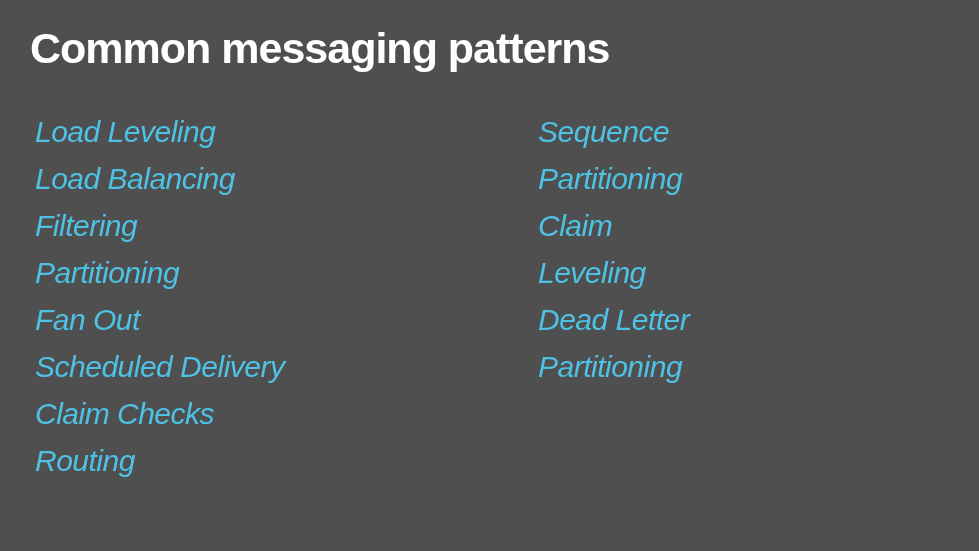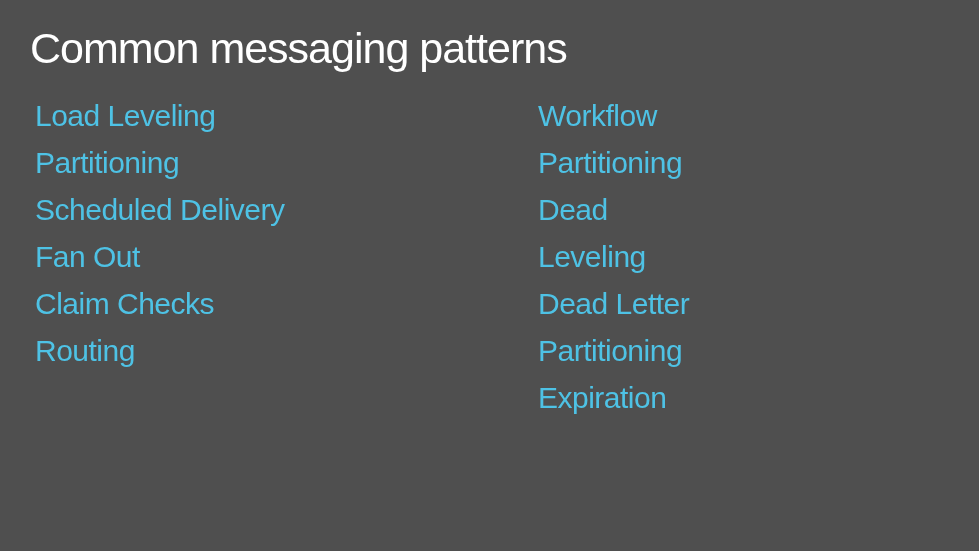--- a/index.html
+++ b/index.html
@@ -21,31 +21,32 @@
     position: relative;
     width: 979px;
     height: 551px;
     background: var(--bg);
   }
   .slide-title {
     position: absolute;
     left: 30px;
     top: 24px;
     font-size: 43px;
-    font-weight: 400;
+    font-weight: 700;
     letter-spacing: -1px;
     color: var(--title);
     white-space: nowrap;
   }
   .columns {
     position: absolute;
     left: 35px;
-    top: 92px;
+    top: 108px;
     width: 910px;
     display: flex;
+    font-style: italic;
   }
   .col {
     display: flex;
     flex-direction: column;
   }
   .col-left  { width: 503px; }
   .col-right { width: 400px; }
   .pattern-item {
     height: 47px;
     line-height: 47px;
@@ -60,31 +61,32 @@
 <body>
 
 <div class="slide">
 
   <h1 class="slide-title">Common messaging patterns</h1>
 
   <div class="columns">
 
     <div class="col col-left">
       <div class="pattern-item">Load Leveling</div>
+      <div class="pattern-item">Load Balancing</div>
+      <div class="pattern-item">Filtering</div>
       <div class="pattern-item">Partitioning</div>
+      <div class="pattern-item">Fan Out</div>
       <div class="pattern-item">Scheduled Delivery</div>
-      <div class="pattern-item">Fan Out</div>
       <div class="pattern-item">Claim Checks</div>
       <div class="pattern-item">Routing</div>
     </div>
 
     <div class="col col-right">
-      <div class="pattern-item">Workflow</div>
+      <div class="pattern-item">Sequence</div>
       <div class="pattern-item">Partitioning</div>
-      <div class="pattern-item">Dead</div>
+      <div class="pattern-item">Claim</div>
       <div class="pattern-item">Leveling</div>
       <div class="pattern-item">Dead Letter</div>
       <div class="pattern-item">Partitioning</div>
-      <div class="pattern-item">Expiration</div>
     </div>
 
   </div>
 </div>
 
 </body></html>

